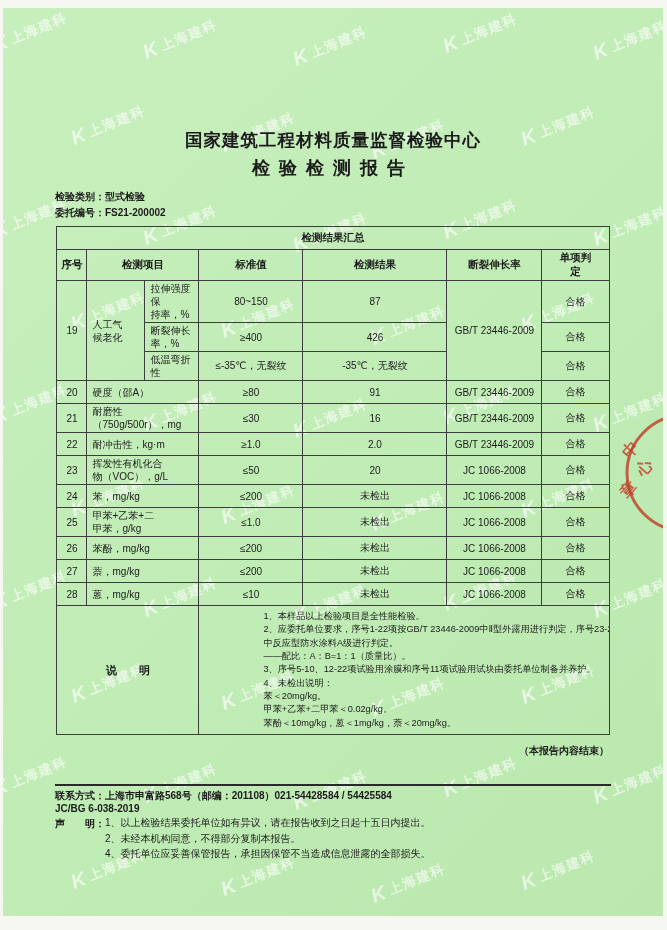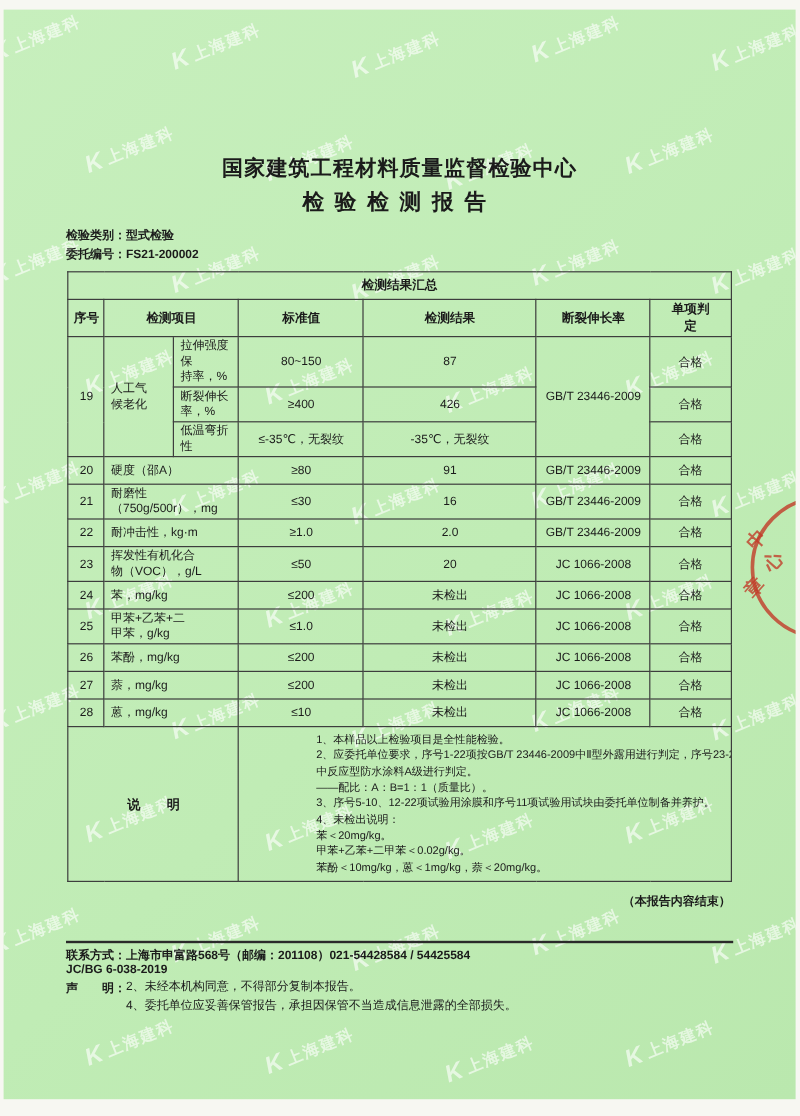--- a/index.html
+++ b/index.html
@@ -408,20 +408,21 @@
     <div class="end-note">（本报告内容结束）</div>
 
     <div class="footer-rule"></div>
     <div class="contact-row">
       <span>联系方式：上海市申富路568号（邮编：201108）021-54428584 / 54425584</span>
       <span>JC/BG 6-038-2019</span>
     </div>
     <div class="statements">
       <span class="stmt-label">声　　明：</span>
       <div class="stmt-lines" id="stmt-lines">
+          <div>1、以上检验结果委托单位如有异议，请在报告收到之日起十五日内提出。</div>
           <div>2、未经本机构同意，不得部分复制本报告。</div>
           <div>4、委托单位应妥善保管报告，承担因保管不当造成信息泄露的全部损失。</div>
         </div>
     </div>
   </div>
 
   <div class="stamp">
     <svg width="68" height="124" viewBox="0 0 68 124">
       <circle cx="88" cy="60" r="58" fill="none" stroke="#c23b28" stroke-width="3" opacity="0.8"></circle>
       <g fill="#c23b28" opacity="0.78" font-size="16" font-weight="bold" font-family="Liberation Sans, sans-serif">

